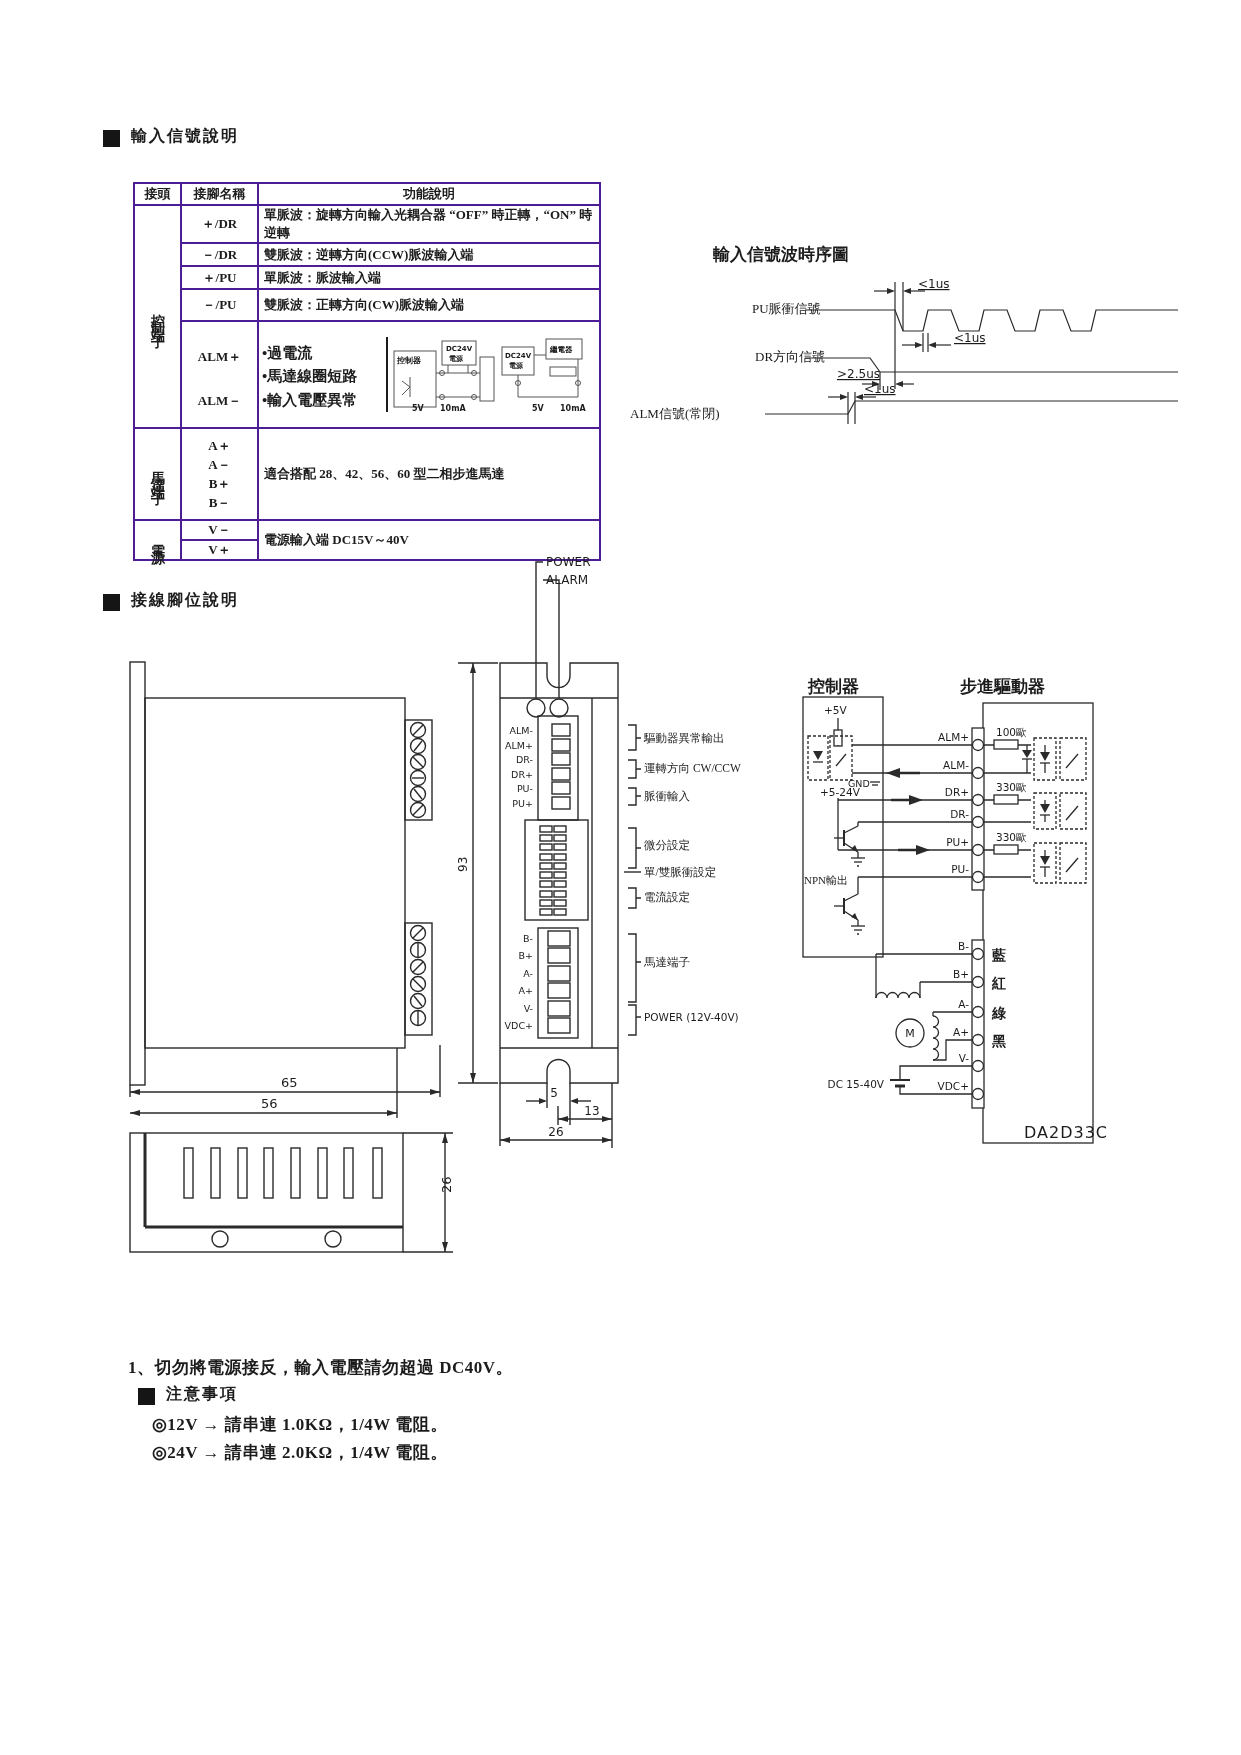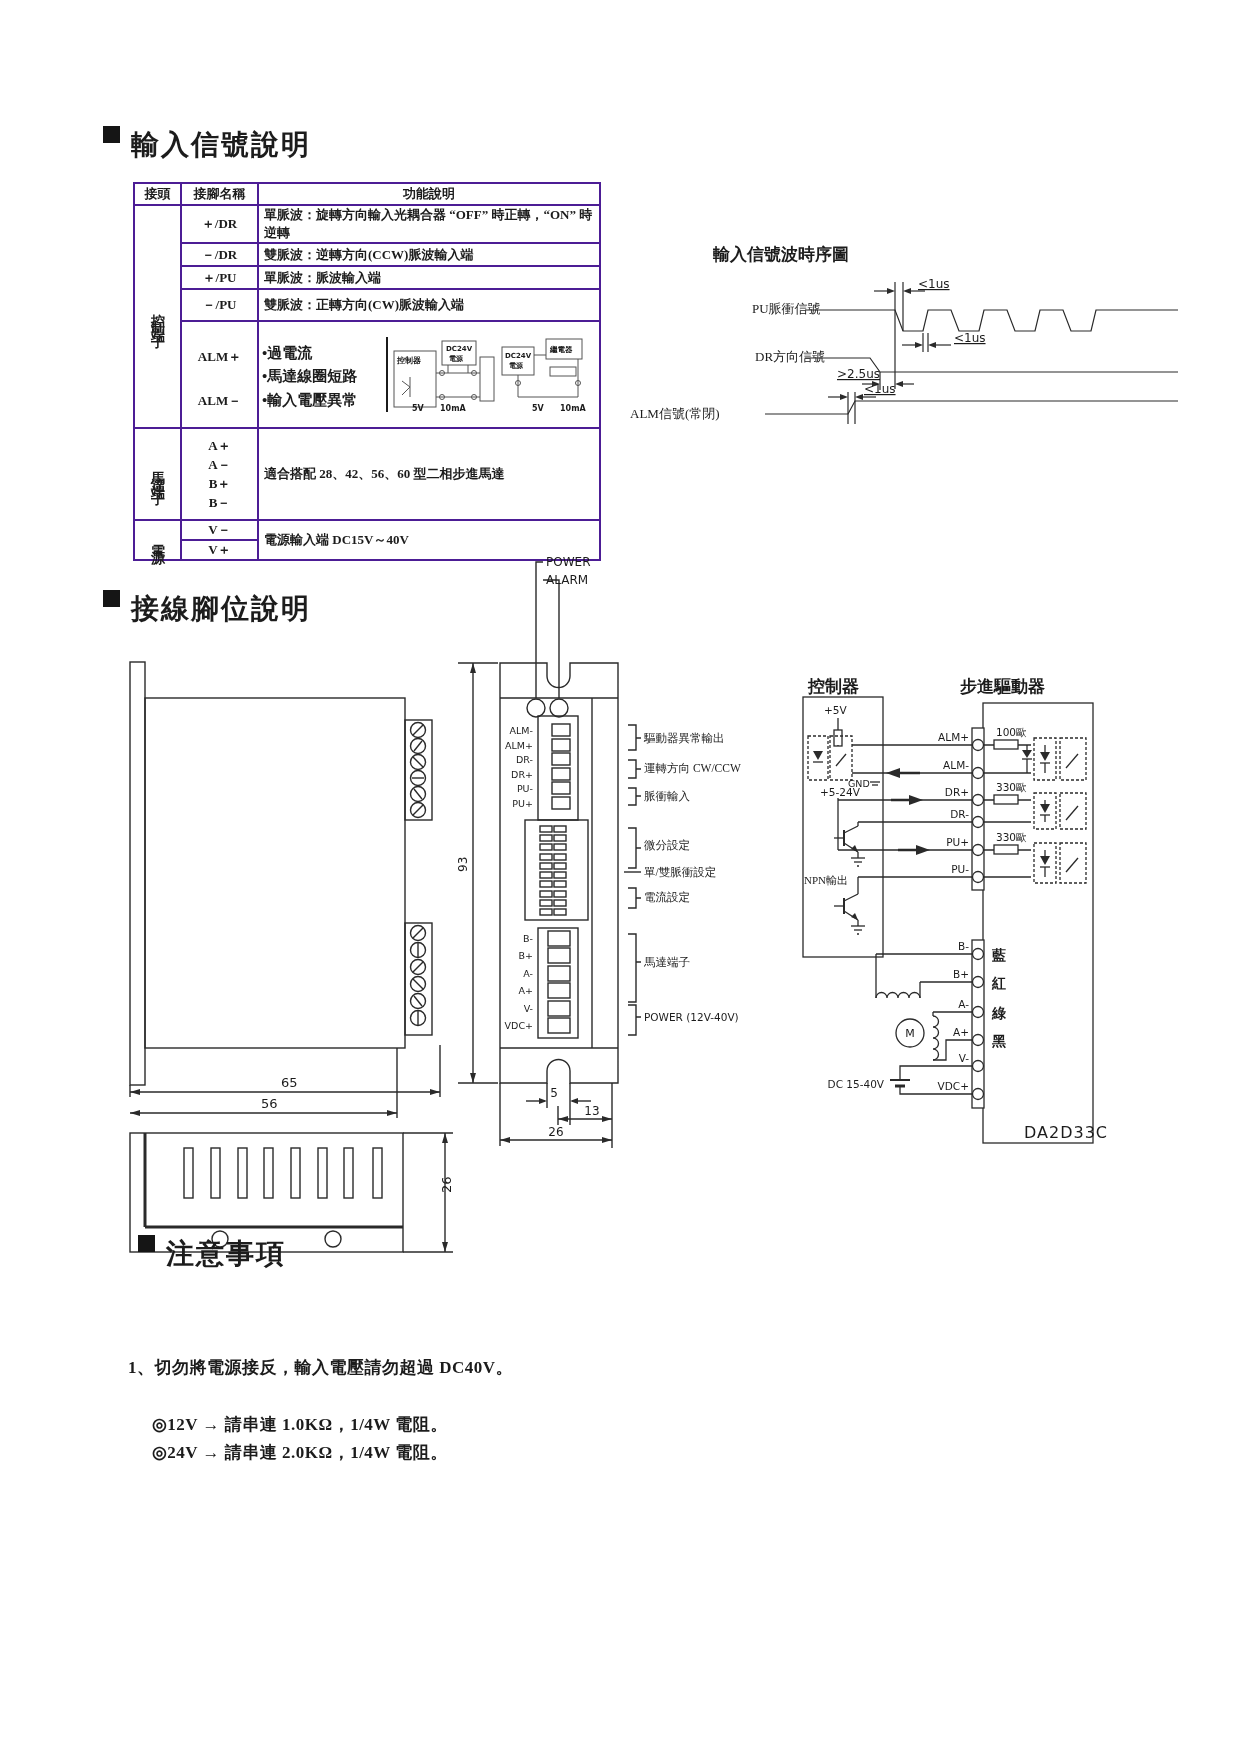--- a/index.html
+++ b/index.html
@@ -1,19 +1,19 @@
 <!DOCTYPE html>
 <html><head>
 <meta charset="utf-8">
 <style>
   html,body{margin:0;padding:0;background:#e8e8e8;}
   .page{position:relative;width:1241px;height:1755px;background:#ffffff;overflow:hidden;
         font-family:"Liberation Serif", serif;color:#1c1c1c;}
-  .heading{position:absolute;display:flex;align-items:flex-start;gap:11px;
-           font-size:28px;font-weight:bold;letter-spacing:2px;}
+  .heading{position:absolute;display:flex;align-items:flex-end;gap:11px;
+           font-size:16px;font-weight:bold;letter-spacing:2px;}
   .heading .sq{width:17px;height:17px;background:#151515;flex:0 0 auto;}
   
   table.sig{position:absolute;left:133px;top:182px;border-collapse:collapse;table-layout:fixed;
             width:466px;font-weight:bold;}
   .sig td{border:2px solid #4c1d95;font-size:13px;padding:0 5px;vertical-align:middle;}
   .sig .hdr{text-align:center;font-size:13px;}
   .sig .pin{text-align:center;font-size:13px;padding:0 2px;white-space:nowrap;}
   .vtext{writing-mode:vertical-rl;text-orientation:upright;margin:0 auto;
          letter-spacing:7px;font-size:14px;line-height:1;}
   .alm-pin-cell{padding:0 2px;}
@@ -588,21 +588,21 @@
     </g>
     <g font-size="14" font-weight="bold">
       <text x="214" y="372" stroke="none">藍</text>
       <text x="214" y="400" stroke="none">紅</text>
       <text x="214" y="430" stroke="none">綠</text>
       <text x="214" y="458" stroke="none">黑</text>
     </g>
     <text x="246" y="550" font-size="16" letter-spacing="1" stroke="none" class="cad">DA2D33C</text>
   </svg>
 
-  <div class="heading" style="left:103px;top:1235px;padding-left:35px;">
+  <div class="heading" style="left:103px;top:1384px;padding-left:35px;">
     <span class="sq"></span>
     <span>注意事項</span>
   </div>
   <div class="notes-line" style="left:128px;top:1356px;">1、切勿將電源接反，輸入電壓請勿超過 DC40V。</div>
   <div class="notes-line" style="left:152px;top:1413px;">◎12V → 請串連 1.0KΩ，1/4W 電阻。</div>
   <div class="notes-line" style="left:152px;top:1441px;">◎24V → 請串連 2.0KΩ，1/4W 電阻。</div>
 
 </div>
 
 </body></html>

